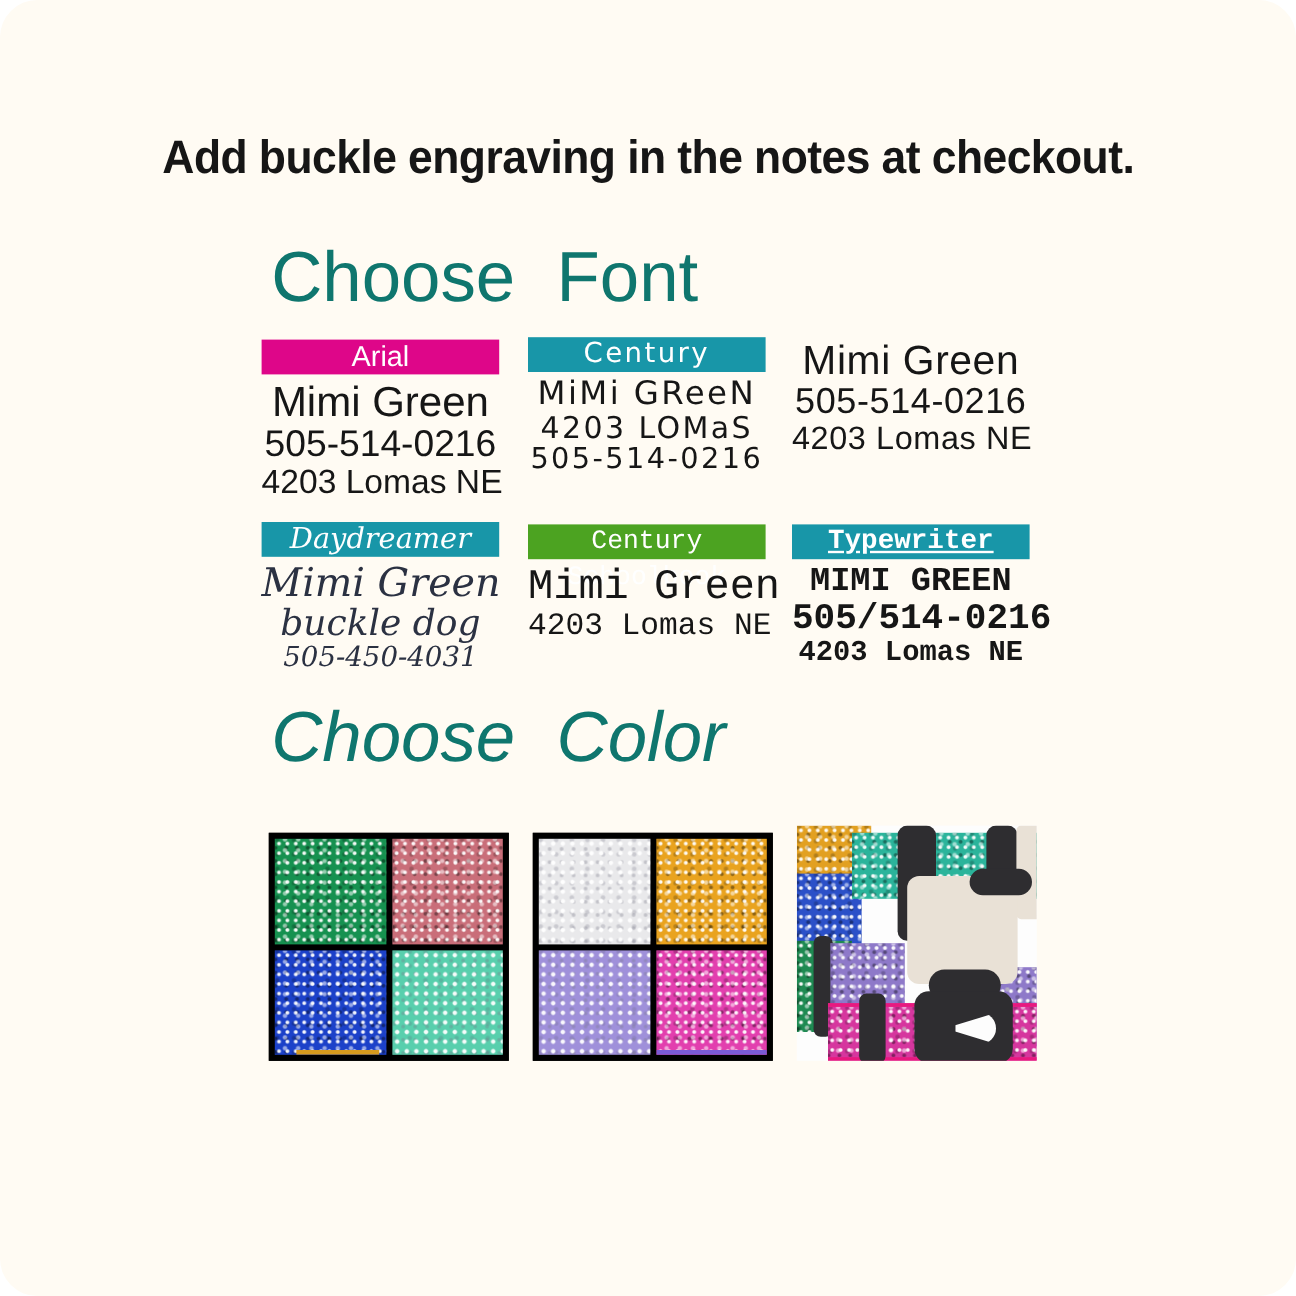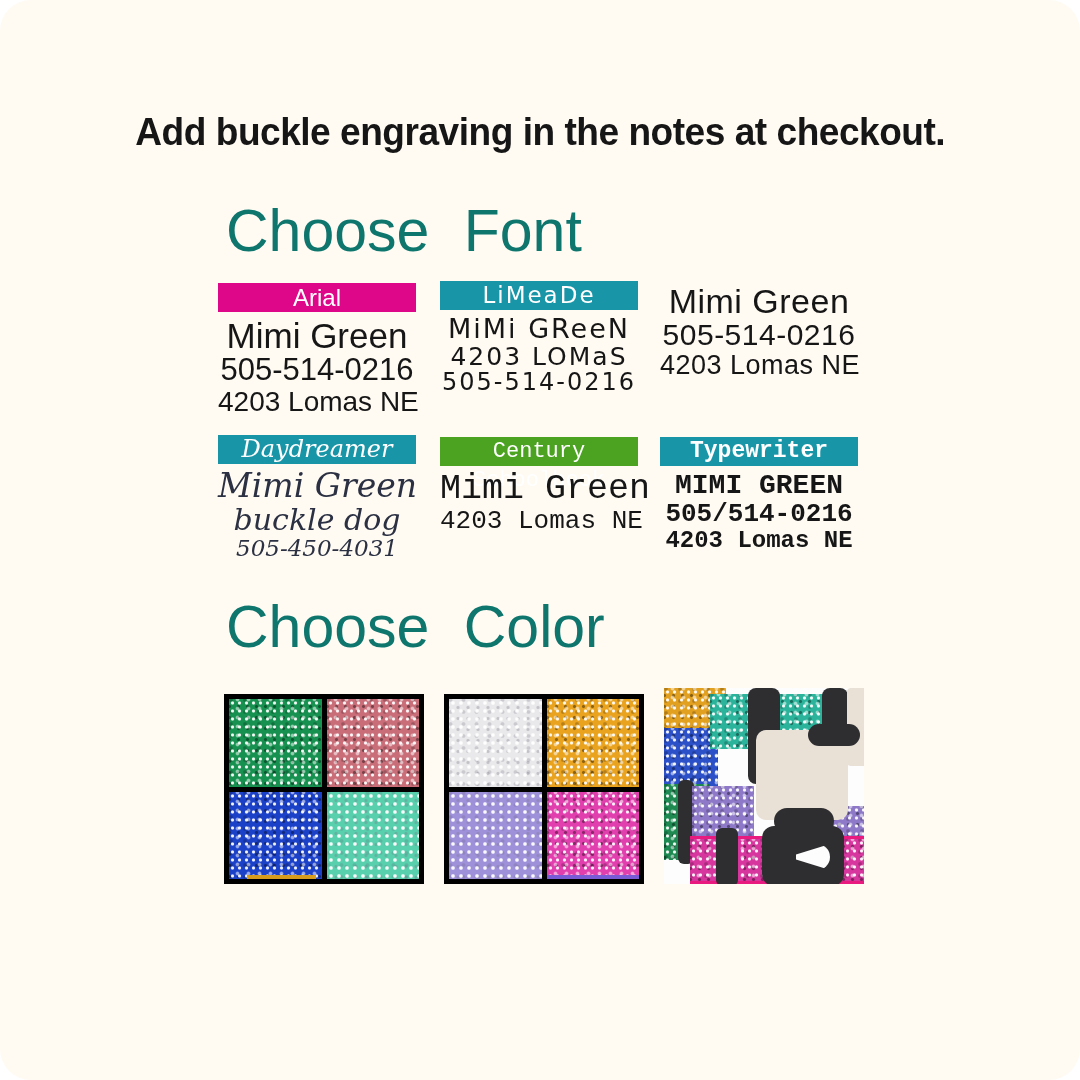--- a/index.html
+++ b/index.html
@@ -8,21 +8,21 @@
 
   .canvas { position:relative; width:1080px; height:1080px; overflow:hidden; }
 
   
   .headline { position:absolute; top:110px; left:0; width:1080px; text-align:center;
     font-size:39px; font-weight:700; letter-spacing:-0.5px; }
   .headline span { display:inline-block; transform:scaleX(0.95); }
   .section-title { position:absolute; font-size:59px; font-weight:400; color:#0f766e;
     word-spacing:18px; letter-spacing:0; }
   #choose-font-title { left:226px; top:197px; }
-  #choose-color-title { left:226px; top:593px; }
+  #choose-color-title { left:226px; top:580px;font-style:italic; }
 
   
   .font-card { position:absolute; width:198px; text-align:center; }
   .pos-0 { left:218px; top:283px; }
   .pos-1 { left:440px; top:281px; }
   .pos-2 { left:660px; top:283px; }
   .pos-3 { left:218px; top:435px; }
   .pos-4 { left:440px; top:437px; }
   .pos-5 { left:660px; top:437px; }
 
@@ -36,29 +36,29 @@
   .f-gothic     { font-family:"Liberation Sans", sans-serif; letter-spacing:0.5px; }
   .f-daydream   { font-family:"DejaVu Serif", serif; font-style:italic; }
   .f-schoolbook { font-family:Liberation Mono, monospace; }
   .f-typewriter { font-family:"Liberation Mono", monospace; font-weight:bold; }
 
   .banner .f-arial      { font-size:24px; }
   .banner .f-limeade    { font-size:23px; }
   .banner .f-gothic     { font-size:23px; }
   .banner .f-daydream   { font-size:24px; }
   .banner .f-schoolbook { font-size:22px; letter-spacing:0; }
-  .banner .f-typewriter { font-size:23px; }
+  .banner .f-typewriter { font-size:23px;text-decoration:underline; }
 
   .card-0 .l1 { font-size:35px; } .card-0 .l2 { font-size:31px; } .card-0 .l3 { font-size:28px; }
   .card-1 .l1 { font-size:27px; } .card-1 .l2 { font-size:25px; } .card-1 .l3 { font-size:24px; }
   .card-2 .l1 { font-size:34px; } .card-2 .l2 { font-size:30px; } .card-2 .l3 { font-size:27px; }
   .card-3 .l1 { font-size:33px; } .card-3 .l2 { font-size:30px; } .card-3 .l3 { font-size:23px; }
   .card-3 .line { color:#2b3142; }
   .card-4 .l1 { font-size:35px; } .card-4 .l2 { font-size:29px; } .card-4 .l3 { font-size:26px; }
-  .card-5 .l1 { font-size:28px; } .card-5 .l2 { font-size:26px; } .card-5 .l3 { font-size:24px; }
+  .card-5 .l1 { font-size:28px; } .card-5 .l2 { font-size:30px; } .card-5 .l3 { font-size:24px; }
 
   
   .glitter { position:relative; overflow:hidden; }
   .glitter::after { content:""; position:absolute; inset:0;
     background-image:
       radial-gradient(circle, rgba(255,255,255,0.95) 1px, transparent 2.1px),
       radial-gradient(circle, rgba(255,255,255,0.55) 1.2px, transparent 2.4px),
       radial-gradient(circle, rgba(0,0,0,0.40) 1px, transparent 2.1px),
       radial-gradient(circle, rgba(0,0,0,0.22) 1.2px, transparent 2.5px);
     background-size: 7px 8px, 11px 9px, 9px 11px, 14px 12px;
@@ -122,21 +122,21 @@
     <div class="banner" style="background-color: rgb(222, 6, 137);">
       <span class="banner-text f-arial">Arial</span>
     </div>
     <div class="line l1 f-arial">Mimi Green</div>
     <div class="line l2 f-arial">505-514-0216</div>
     <div class="line l3 f-arial">4203 Lomas NE</div>
   </div>
 
   <div class="font-card card-1 pos-1">
     <div class="banner" style="background-color: rgb(24, 150, 168);">
-      <span class="banner-text f-limeade">LiMeaDe</span>
+      <span class="banner-text f-limeade">Century</span>
     </div>
     <div class="line l1 f-limeade">MiMi GReeN</div>
     <div class="line l2 f-limeade">4203 LOMaS</div>
     <div class="line l3 f-limeade">505-514-0216</div>
   </div>
 
   <div class="font-card card-2 pos-2">
     <div class="line l1 f-gothic">Mimi Green</div>
     <div class="line l2 f-gothic">505-514-0216</div>
     <div class="line l3 f-gothic">4203 Lomas NE</div>

